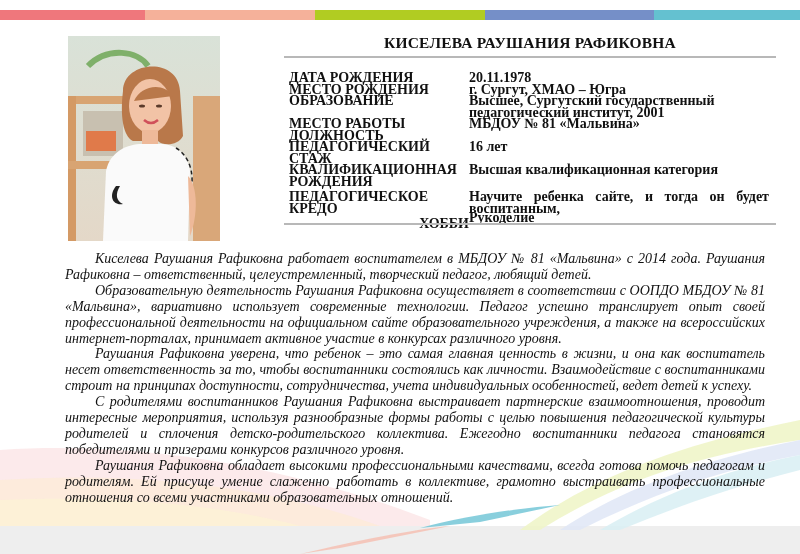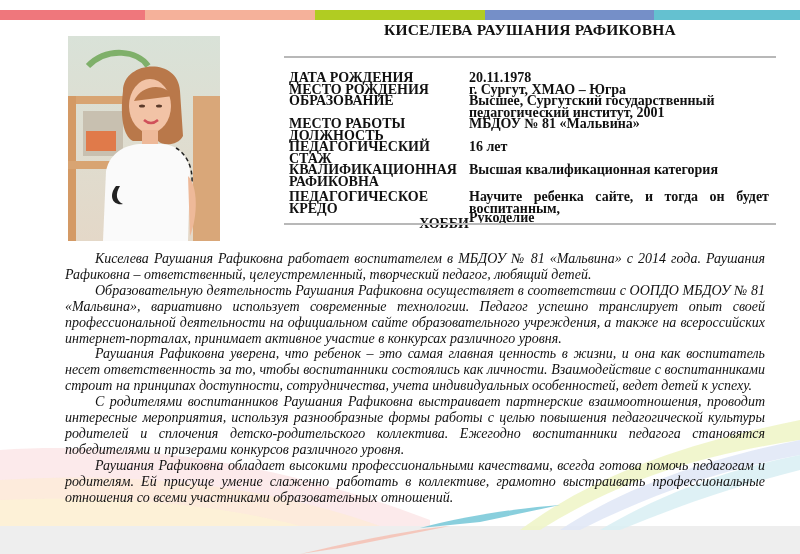--- a/index.html
+++ b/index.html
@@ -14,21 +14,21 @@
 
   
   .deco { position: absolute; left: 0; top: 0; width: 800px; height: 554px; pointer-events: none; }
 
   .photo {
     position: absolute; left: 68px; top: 36px; width: 152px; height: 205px;
     overflow: hidden; background: #d6dcd0;
   }
 
   .name {
-    position: absolute; left: 284px; top: 21px; width: 492px; text-align: center;
+    position: absolute; left: 284px; top: 34px; width: 492px; text-align: center;
     font-size: 15.5px; font-weight: bold; letter-spacing: 0.2px;
   }
   .rule { position: absolute; left: 284px; width: 492px; height: 2px; background: #b8b8b8; }
 
   .info { position: absolute; left: 289px; top: 72px; width: 490px; font-size: 14px; font-weight: bold; }
   .info .row { display: flex; line-height: 11.5px; }
   .info .k { width: 180px; flex: none; }
   .info .v { flex: 1; }
   .info .v.just { text-align: justify; text-align-last: justify; }
 
@@ -121,21 +121,21 @@
   </div>
   <div class="row">
     <span class="k">ПЕДАГОГИЧЕСКИЙ СТАЖ</span>
     <span class="v">16 лет</span>
   </div>
   <div class="row">
     <span class="k">КВАЛИФИКАЦИОННАЯ</span>
     <span class="v">Высшая квалификационная категория</span>
   </div>
   <div class="row" style="margin-bottom:4px;">
-    <span class="k">РАФИКОВНА</span>
+    <span class="k">РОЖДЕНИЯ</span>
     <span class="v"></span>
   </div>
   <div class="row">
     <span class="k">ПЕДАГОГИЧЕСКОЕ КРЕДО</span>
     <span class="v">
       <span class="v just" style="display:block;padding-right:10px;">Научите ребенка сайте, и тогда он будет воспитанным,</span>
     </span>
   </div>
   <div class="row" style="margin-top:-2px;">
     <span class="k" style="padding-top:6px;text-align:right;">ХОББИ</span>

